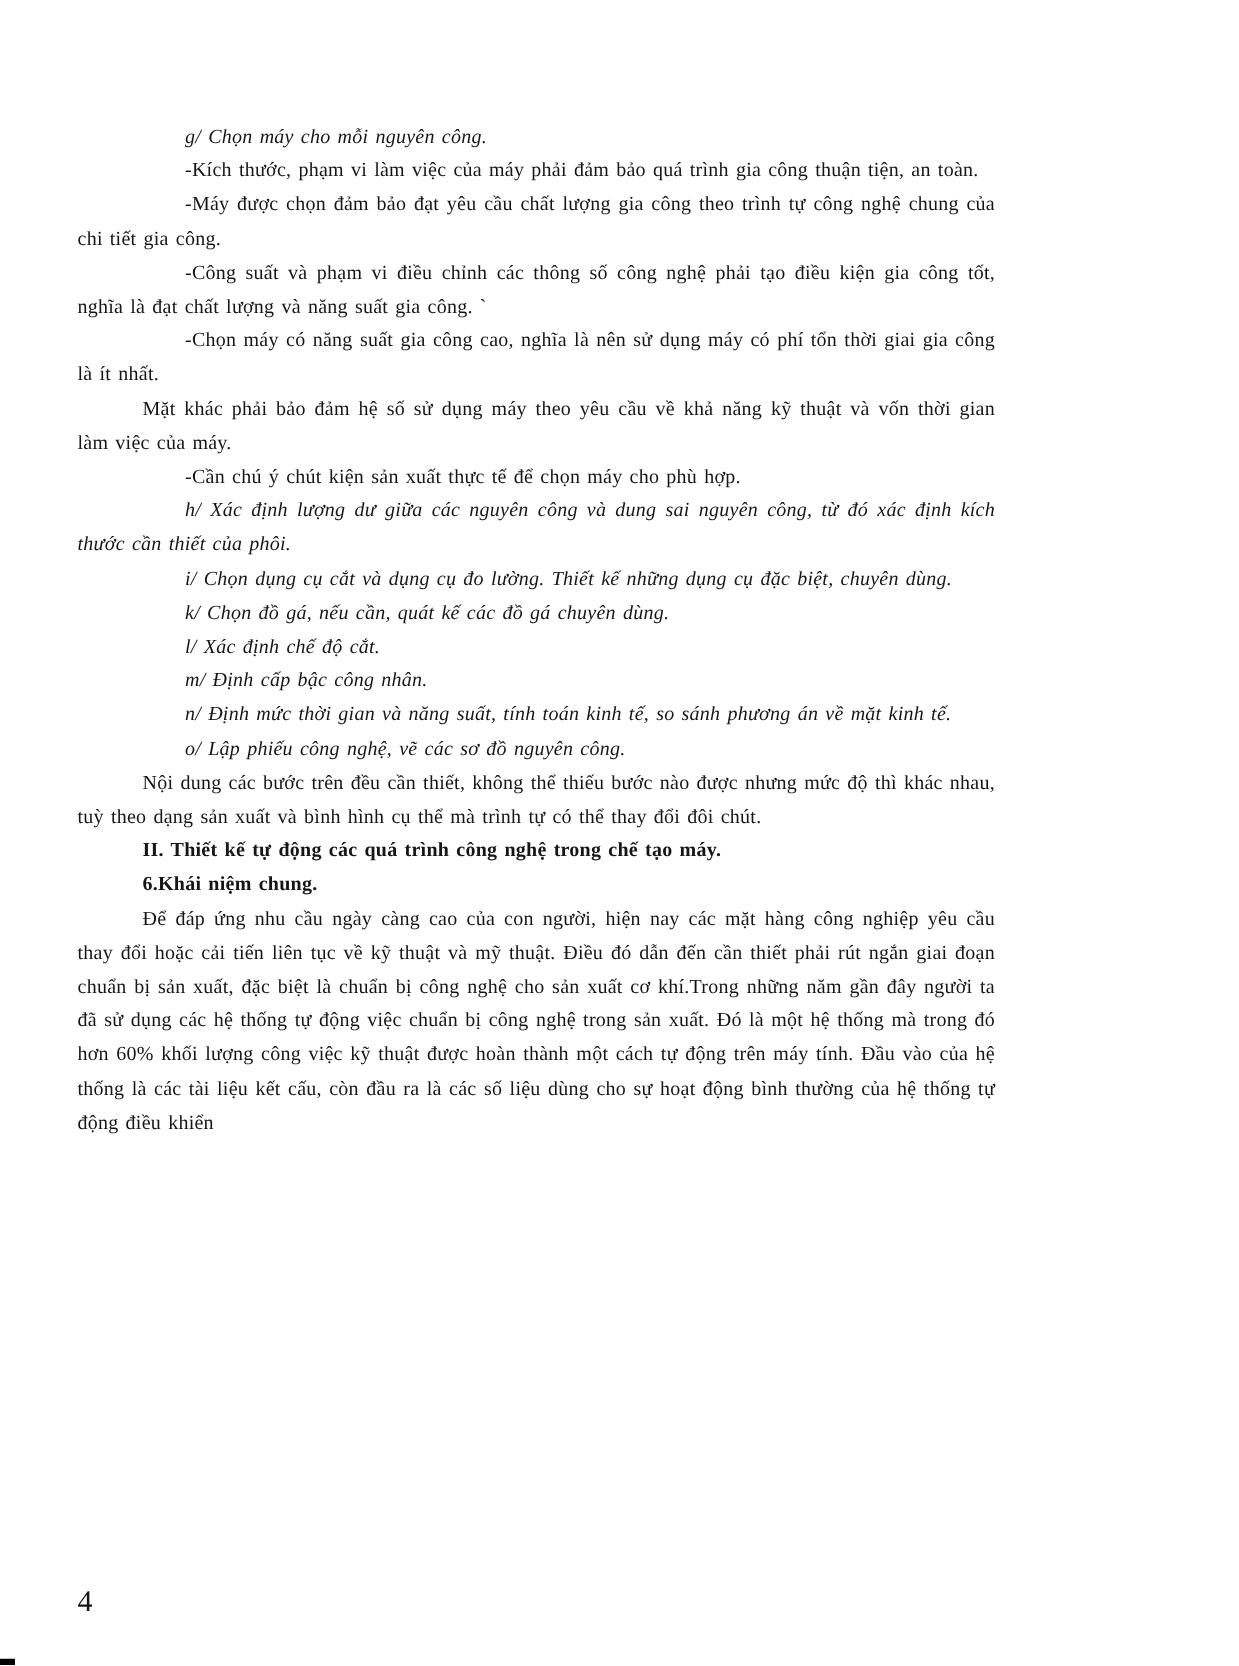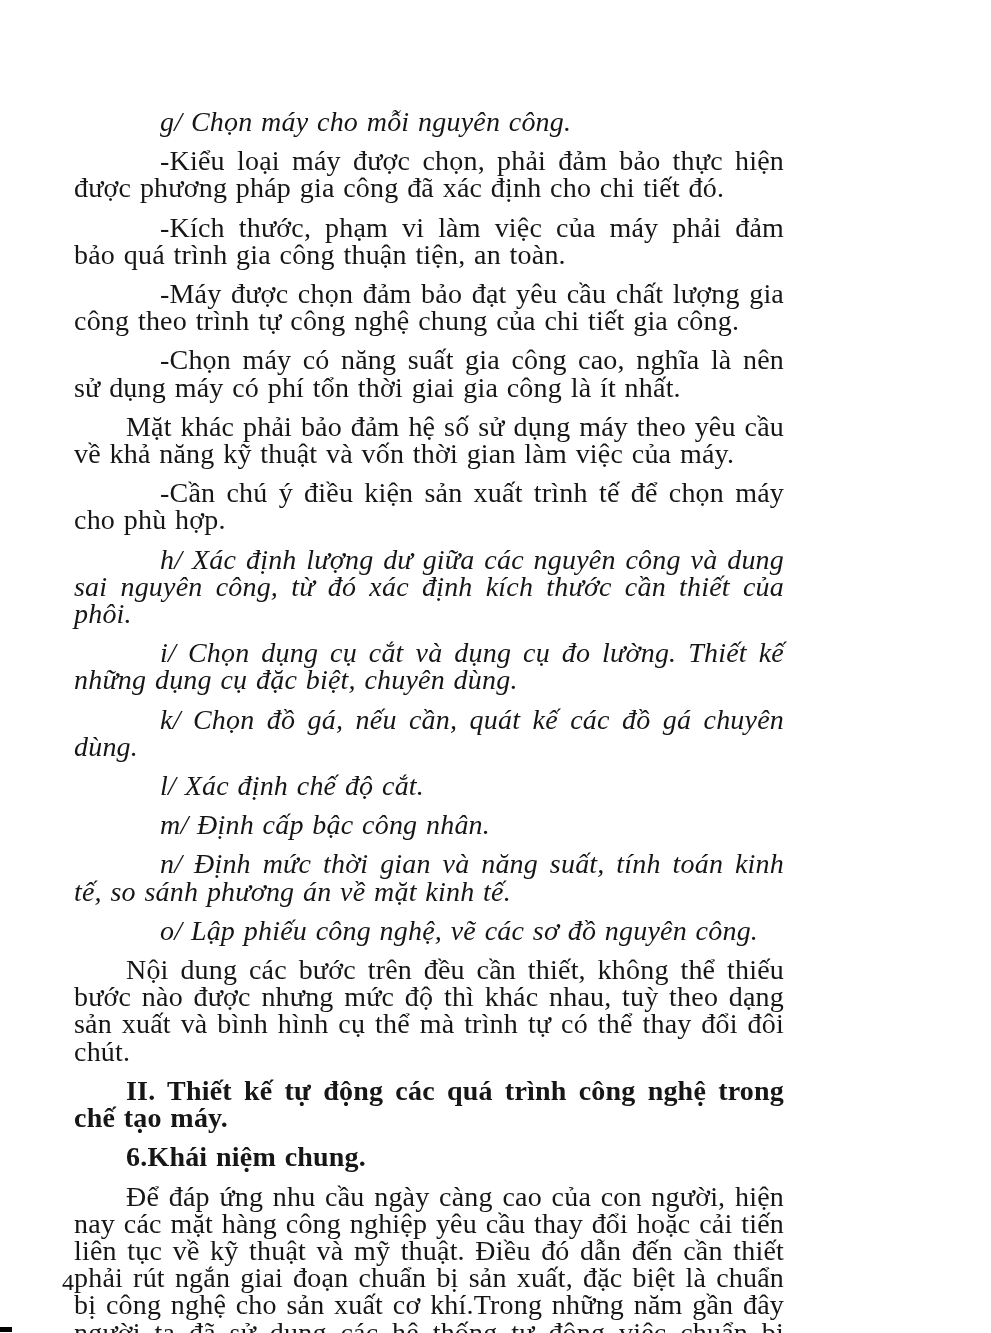--- a/index.html
+++ b/index.html
@@ -20,22 +20,22 @@
       inset: 0;
       background: #ffffff;
     }
     .text-column {
       position: absolute;
       left: 62px;
       top: 96px;
       width: 734px;
     }
     .para {
-      margin: 12px;
-      font-size: 28px;
+      margin: 0;
+      font-size: 16px;
       line-height: 27.2px;
       text-align: justify;
       letter-spacing: 0.2px;
       word-spacing: 1.5px;
     }
     .indent-normal { text-indent: 52px; }
     .indent-deep   { text-indent: 86px; }
     .style-italic  { font-style: italic; }
     .style-bold    { font-weight: bold; }
     .page-number {
@@ -53,26 +53,26 @@
       height: 5px;
       background: #000000;
     }
   </style>
 </head>
 <body>
 
 <div class="page">
   <main class="text-column" id="text-column">
       <p class="para indent-deep style-italic">g/ Chọn máy cho mỗi nguyên công.</p>
-      <p class="para indent-deep">-Kiểu loại  máy được chọn, phải đảm bảo thực hiện được phương pháp gia công đã xác định cho chi tiết đó.</p>
       <p class="para indent-deep">-Kích thước, phạm vi làm việc của máy phải đảm bảo quá trình gia công thuận tiện, an toàn.</p>
       <p class="para indent-deep">-Máy được chọn đảm bảo đạt yêu cầu chất lượng gia công theo trình tự công nghệ chung của chi tiết gia công.</p>
+      <p class="para indent-deep">-Công suất và phạm vi điều chỉnh các thông số công nghệ phải tạo điều kiện gia công tốt, nghĩa là đạt chất lượng và năng suất gia công. `</p>
       <p class="para indent-deep">-Chọn máy có năng suất gia công cao, nghĩa là nên sử dụng máy có phí tổn thời giai gia công là ít nhất.</p>
       <p class="para indent-normal">Mặt khác phải bảo đảm hệ số sử dụng máy theo yêu cầu về khả năng kỹ thuật và vốn thời gian làm việc của máy.</p>
-      <p class="para indent-deep">-Cần chú ý điều kiện sản xuất trình tế để chọn máy cho phù hợp.</p>
+      <p class="para indent-deep">-Cần chú ý chút kiện sản xuất thực tế để chọn máy cho phù hợp.</p>
       <p class="para indent-deep style-italic">h/ Xác định lượng dư giữa các nguyên công và dung sai nguyên công, từ đó xác định kích thước cần thiết của phôi.</p>
       <p class="para indent-deep style-italic">i/ Chọn dụng cụ cắt và dụng cụ đo lường. Thiết kế những dụng cụ đặc biệt, chuyên dùng.</p>
       <p class="para indent-deep style-italic">k/ Chọn đồ gá, nếu cần, quát kế các đồ gá chuyên dùng.</p>
       <p class="para indent-deep style-italic">l/ Xác định chế độ cắt.</p>
       <p class="para indent-deep style-italic">m/ Định cấp bậc công nhân.</p>
       <p class="para indent-deep style-italic">n/ Định mức thời gian và năng suất, tính toán kinh tế, so sánh phương án về mặt kinh tế.</p>
       <p class="para indent-deep style-italic">o/ Lập phiếu công nghệ, vẽ các sơ đồ nguyên công.</p>
       <p class="para indent-normal">Nội dung các bước trên đều cần thiết, không thể thiếu bước nào được nhưng mức độ thì khác nhau, tuỳ theo dạng sản xuất và bình hình cụ thể mà trình tự có thể thay đổi đôi chút.</p>
       <p class="para indent-normal style-bold">II. Thiết kế tự động các quá trình công nghệ trong chế tạo máy.</p>
       <p class="para indent-normal style-bold">6.Khái niệm chung.</p>

